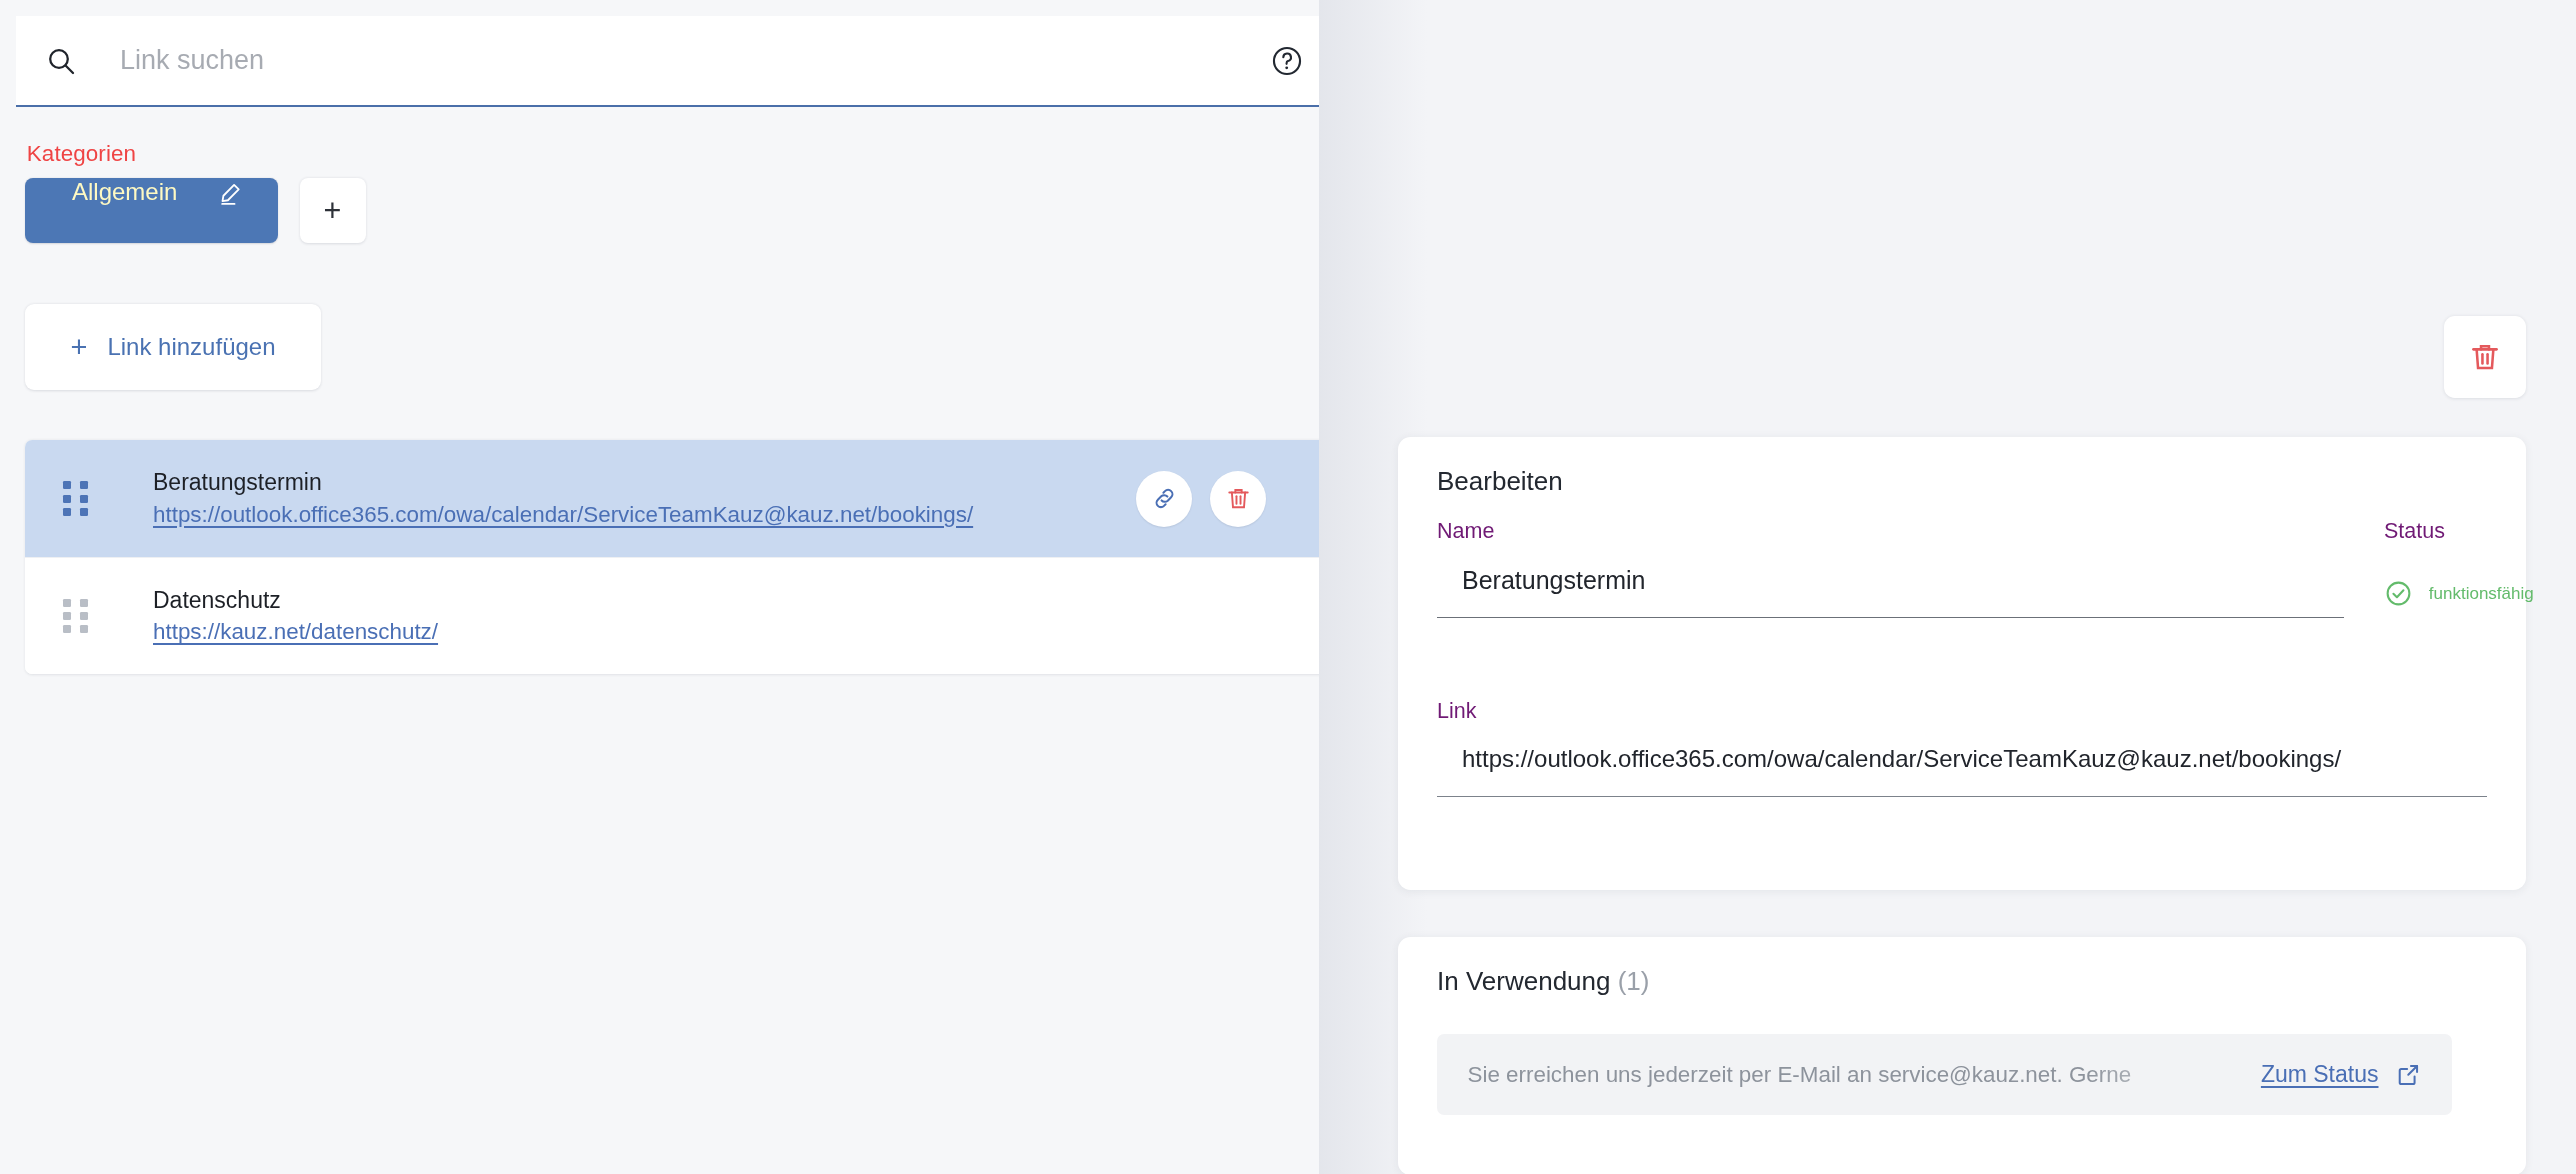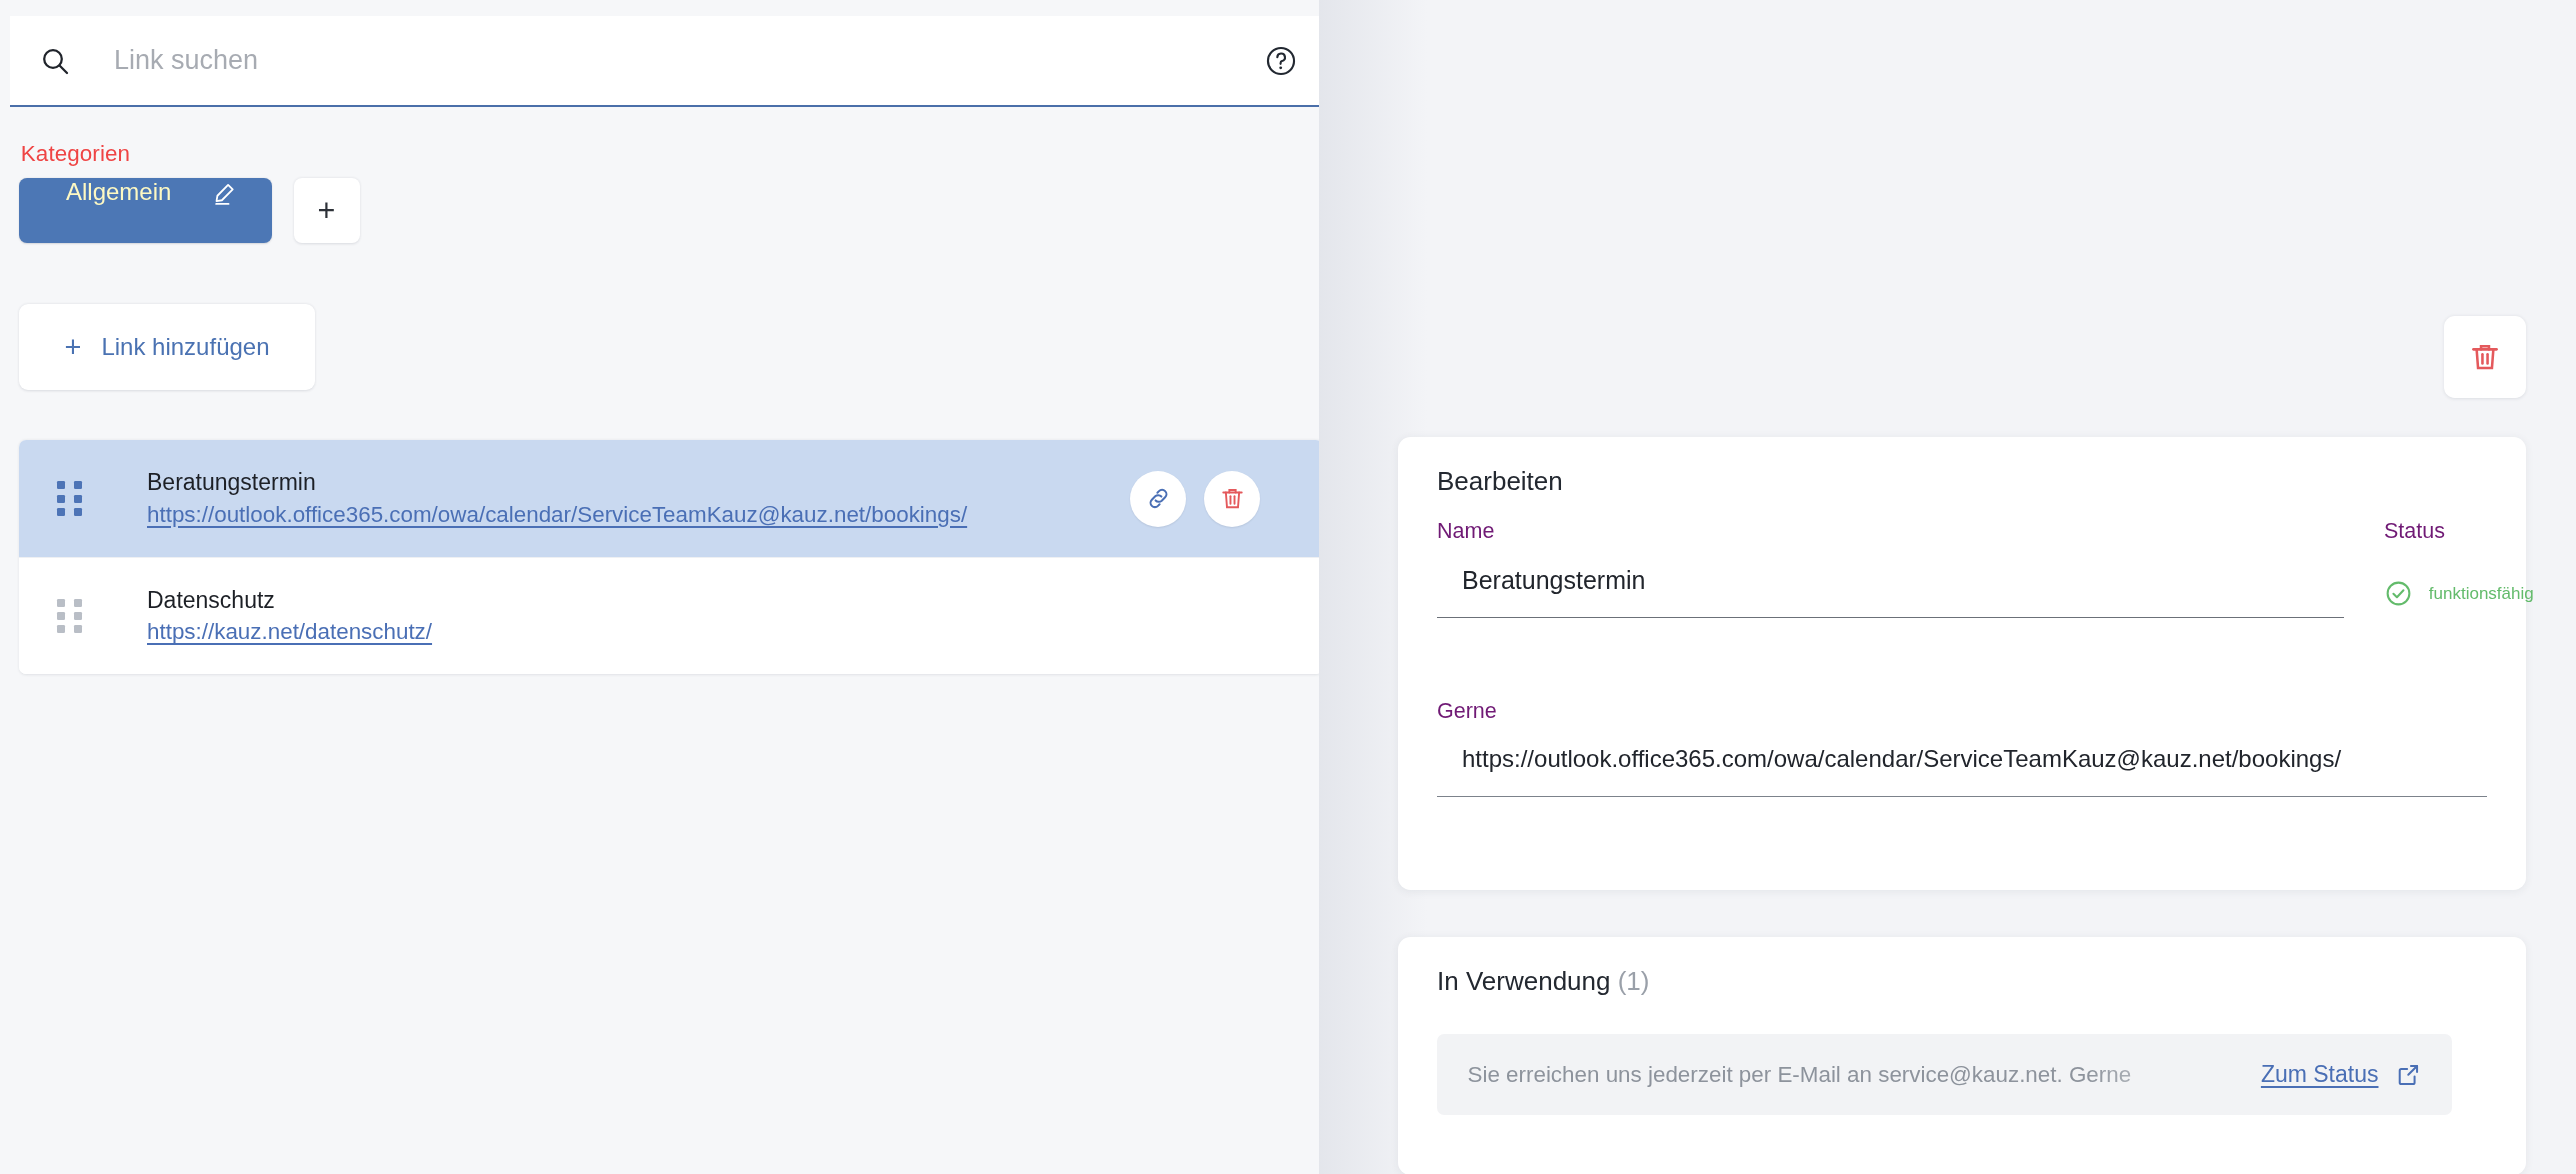--- a/index.html
+++ b/index.html
@@ -15,21 +15,21 @@
   #app {
     position: relative;
     width: 2576px;
     height: 1174px;
     background: #f6f7f9;
   }
 
   
   #left-panel {
     position: absolute;
-    left: 10px; top: 0;
+    left: 16px; top: 0;
     width: 1319px;
     height: 1174px;
   }
 
   
   .search-wrap {
     position: absolute;
     left: 0; top: 16px;
     width: 1319px;
     height: 91px;
@@ -437,21 +437,21 @@
       <div class="status-value">
         <span class="check">
           <svg viewBox="0 0 24 24" width="29" height="29" fill="none" stroke="currentColor" stroke-width="1.7" stroke-linecap="round" stroke-linejoin="round">
             <circle cx="12" cy="12" r="9"></circle>
             <path d="M7.8 12.2l2.9 2.9 5.4-5.8"></path>
           </svg>
         </span>
         <span>funktionsfähig</span>
       </div>
 
-      <div class="field-label fld-link-label">Gerne</div>
+      <div class="field-label fld-link-label">Link</div>
       <input class="fld-link-input" type="text" value="https://outlook.office365.com/owa/calendar/ServiceTeamKauz@kauz.net/bookings/" style="">
     </div>
 
     <div class="card" id="card-usage">
       <div class="card-title">
         <span>In Verwendung</span>
         <span class="count">(1)</span>
       </div>
 
       <div class="usage-item">

